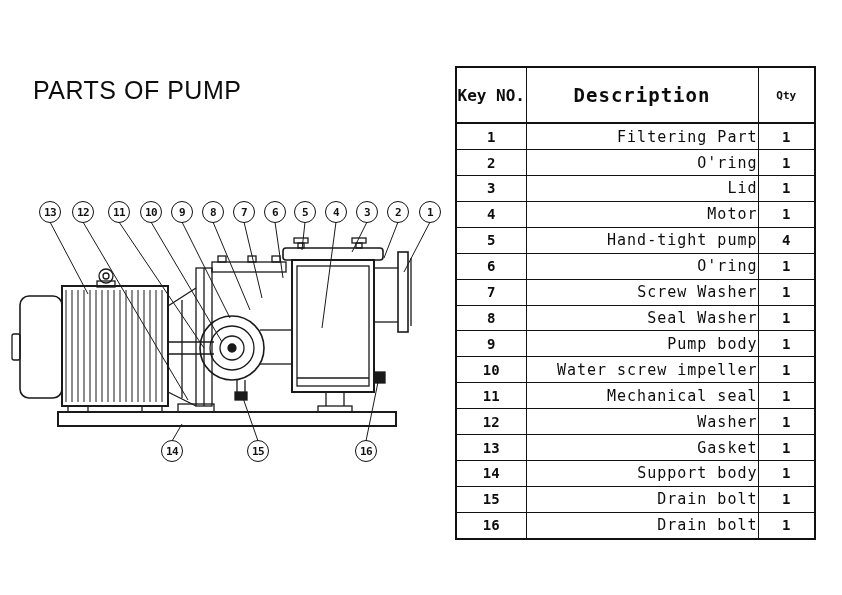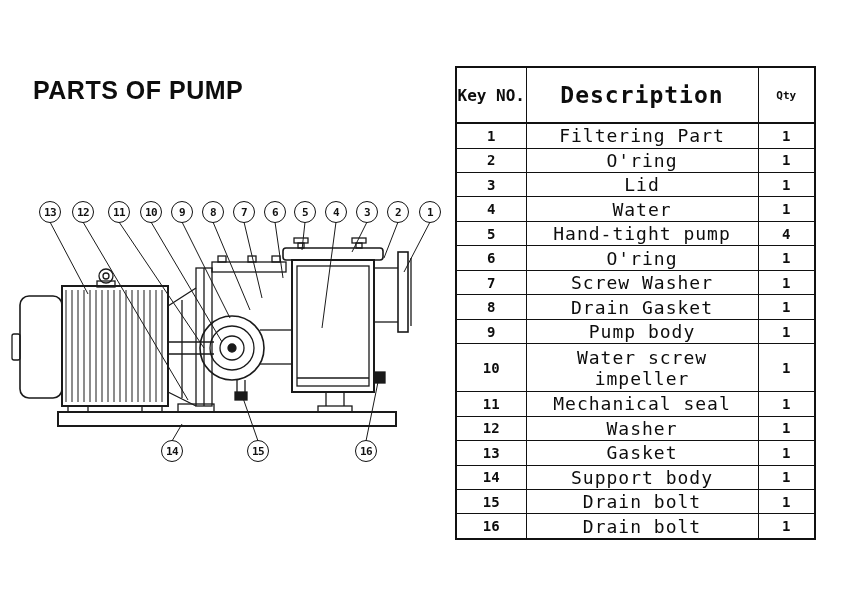--- a/index.html
+++ b/index.html
@@ -6,21 +6,21 @@
   body{
     width:842px;height:595px;background:#ffffff;position:relative;overflow:hidden;
     font-family:"Liberation Sans",sans-serif;color:#111;
   }
   .page{position:absolute;inset:0;background:#fff;}
 
   
   .title{
     position:absolute;left:33px;top:76px;margin:0;
     font-family:"Liberation Sans",sans-serif;
-    font-size:25px;font-weight:700;letter-spacing:.5px;color:#0d0d0d;
+    font-size:25px;font-weight:400;letter-spacing:.5px;color:#0d0d0d;
   }
 
   
   .diagram{position:absolute;left:0;top:0;width:455px;height:595px;}
   .diagram svg{position:absolute;left:0;top:0;}
   .callout{
     position:absolute;width:22px;height:22px;box-sizing:border-box;
     border:1.4px solid #111;border-radius:50%;background:#fff;
     display:flex;align-items:center;justify-content:center;
     font-family:"DejaVu Sans Mono",monospace;font-size:11px;font-weight:600;
@@ -30,27 +30,27 @@
   
   .parts-table{
     position:absolute;left:455px;top:66px;width:361px;height:474px;
     border-collapse:collapse;table-layout:fixed;background:#fff;
     font-family:"DejaVu Sans Mono",monospace;color:#0d0d0d;
   }
   .parts-table th,.parts-table td{border:1px solid #111;padding:0;}
   .parts-table{border:2px solid #111;}
   .parts-table thead th{border-bottom:2px solid #111;height:54px;font-weight:600;vertical-align:middle;text-align:center;}
   .h-key{font-size:16px;}
-  .h-desc{font-size:23px;letter-spacing:1px;}
+  .h-desc{font-size:19px;letter-spacing:1px;}
   .h-qty{font-size:11px;}
   .col-key{width:70px;}
   .col-desc{width:232px;}
   .col-qty{width:57px;}
   .c-key{text-align:center;font-weight:700;font-size:14px;}
-  .c-desc{text-align:center;padding-left:20px;font-size:18px;letter-spacing:1px;}
+  .c-desc{text-align:right;padding-left:20px;font-size:15px;letter-spacing:1px;}
   .c-qty{text-align:center;font-weight:700;font-size:14px;}
 </style>
 </head>
 <body>
 
 <div class="page">
 
   <h1 class="title">PARTS OF PUMP</h1>
 
   <div class="diagram">
@@ -185,41 +185,41 @@
         <td class="c-desc">O'ring</td>
         <td class="c-qty">1</td>
       </tr>
       <tr>
         <td class="c-key">3</td>
         <td class="c-desc">Lid</td>
         <td class="c-qty">1</td>
       </tr>
       <tr>
         <td class="c-key">4</td>
-        <td class="c-desc">Water</td>
+        <td class="c-desc">Motor</td>
         <td class="c-qty">1</td>
       </tr>
       <tr>
         <td class="c-key">5</td>
         <td class="c-desc">Hand-tight pump</td>
         <td class="c-qty">4</td>
       </tr>
       <tr>
         <td class="c-key">6</td>
         <td class="c-desc">O'ring</td>
         <td class="c-qty">1</td>
       </tr>
       <tr>
         <td class="c-key">7</td>
         <td class="c-desc">Screw Washer</td>
         <td class="c-qty">1</td>
       </tr>
       <tr>
         <td class="c-key">8</td>
-        <td class="c-desc">Drain Gasket</td>
+        <td class="c-desc">Seal Washer</td>
         <td class="c-qty">1</td>
       </tr>
       <tr>
         <td class="c-key">9</td>
         <td class="c-desc">Pump body</td>
         <td class="c-qty">1</td>
       </tr>
       <tr>
         <td class="c-key">10</td>
         <td class="c-desc">Water screw impeller</td>

